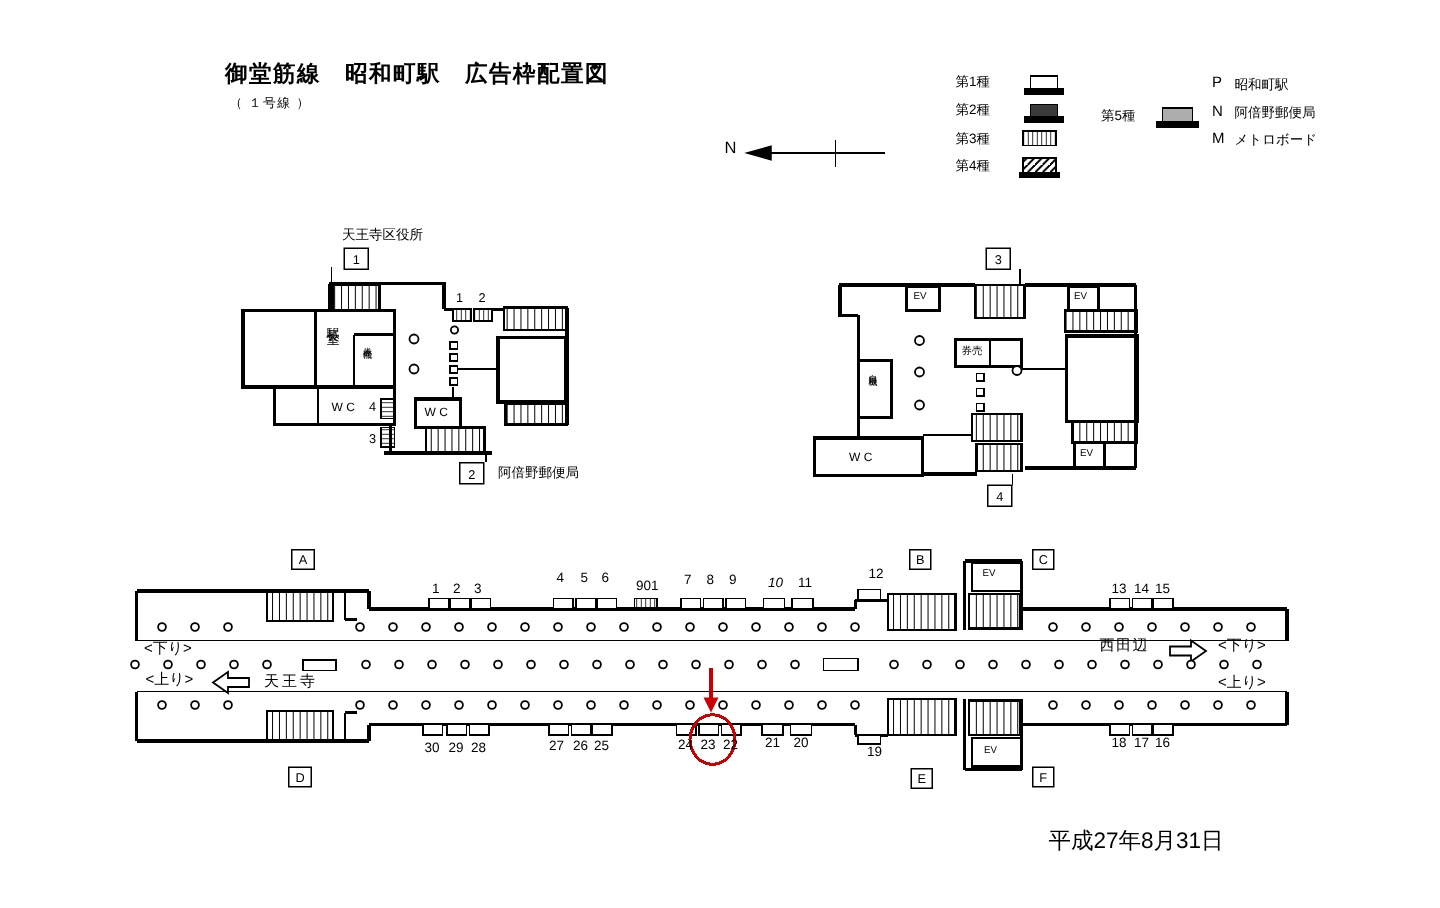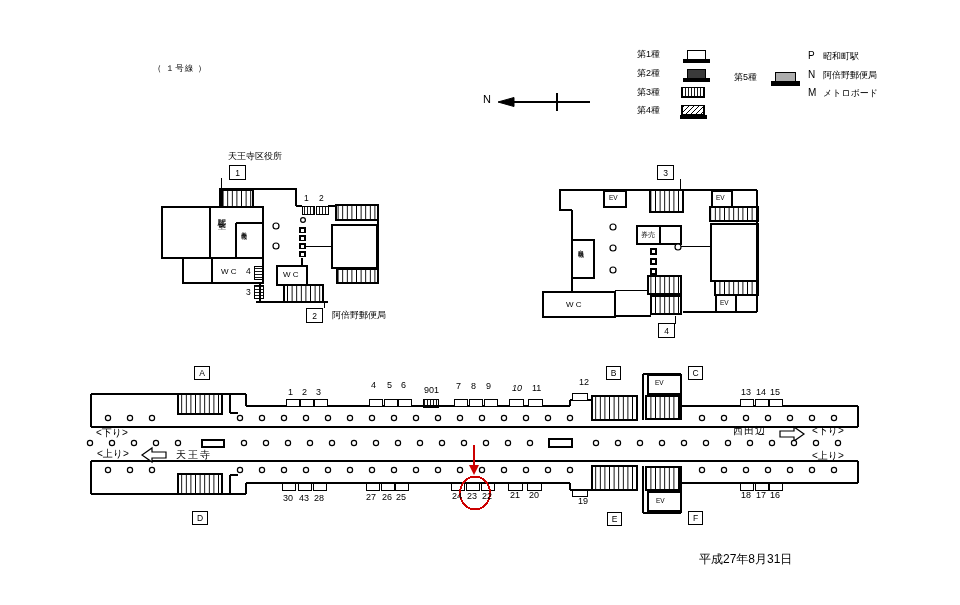--- a/index.html
+++ b/index.html
@@ -3,21 +3,21 @@
 <meta charset="utf-8">
 <style>
   html,body{margin:0;padding:0;background:#fff;}
   .page{position:relative;width:960px;height:605px;background:#fff;overflow:hidden;
         font-family:"Liberation Sans","DejaVu Sans",sans-serif;color:#000;}
   svg{position:absolute;left:0;top:0;}
   .t{position:absolute;white-space:nowrap;color:#000;line-height:1;}
   .b{font-weight:bold;}
   .f6{font-size:6px;}  .f65{font-size:6.5px;} .f7{font-size:7px;}
   .f8{font-size:8px;}  .f85{font-size:8.5px;} .f9{font-size:9px;}
-  .f95{font-size:12px;} .f10{font-size:10px;} .f11{font-size:11px;} .f15{font-size:15px;}
+  .f95{font-size:15px;} .f10{font-size:10px;} .f11{font-size:11px;} .f15{font-size:15px;}
   .ls1{letter-spacing:1px;} .ls2{letter-spacing:2px;}
   .sq{position:absolute;border:1.2px solid #000;background:#fff;display:flex;
       align-items:center;justify-content:center;font-size:8.5px;}
   .vt{writing-mode:vertical-rl;text-orientation:upright;letter-spacing:1px;}
   .dot{fill:#fff;stroke:#000;stroke-width:1.2;}
   line,path,rect,ellipse,polyline{shape-rendering:crispEdges;}
 </style>
 </head>
 <body>
 
@@ -300,20 +300,21 @@
           <circle cx="812" cy="470" r="2.6" class="dot"></circle>
           <circle cx="834" cy="470" r="2.6" class="dot"></circle>
         </g>
 
     <line x1="474" y1="445" x2="474" y2="466" stroke="#cc0000" stroke-width="2.2"></line>
     <polygon points="469,465 479,465 474,475" fill="#cc0000" stroke="none"></polygon>
     <ellipse cx="475" cy="493" rx="15" ry="16.5" stroke="#cc0000" stroke-width="2" fill="none"></ellipse>
   </g>
 </svg>
 
+<span class="t f15 b ls1" style="left:150px;top:42px;">御堂筋線　昭和町駅　広告枠配置図</span>
 <span class="t f85 ls1" style="left:153px;top:64px;">（ １号線 ）</span>
 <span class="t f11" style="left:483px;top:94px;">N</span>
 
 <span class="t f9" style="left:637px;top:50px;">第1種</span>
 <span class="t f9" style="left:637px;top:69px;">第2種</span>
 <span class="t f9" style="left:637px;top:88px;">第3種</span>
 <span class="t f9" style="left:637px;top:106px;">第4種</span>
 <span class="t f9" style="left:734px;top:73px;">第5種</span>
 <span class="t f10" style="left:808px;top:51px;">P</span>
 <span class="t f9" style="left:823px;top:52px;">昭和町駅</span>
@@ -384,21 +385,21 @@
 <span class="t f9" style="left:471px;top:382px;">8</span>
 <span class="t f9" style="left:486px;top:382px;">9</span>
 <span class="t f9" style="left:512px;top:384px;font-style:italic;">10</span>
 <span class="t f9" style="left:532px;top:384px;">11</span>
 <span class="t f9" style="left:579px;top:378px;">12</span>
 <span class="t f9" style="left:741px;top:388px;">13</span>
 <span class="t f9" style="left:756px;top:388px;">14</span>
 <span class="t f9" style="left:770px;top:388px;text-align:center;">15</span>
 
 <span class="t f9" style="left:283px;top:494px;">30</span>
-<span class="t f9" style="left:299px;top:494px;">43</span>
+<span class="t f9" style="left:299px;top:494px;">29</span>
 <span class="t f9" style="left:314px;top:494px;">28</span>
 <span class="t f9" style="left:366px;top:493px;">27</span>
 <span class="t f9" style="left:382px;top:493px;">26</span>
 <span class="t f9" style="left:396px;top:493px;">25</span>
 <span class="t f9" style="left:452px;top:492px;">24</span>
 <span class="t f9" style="left:467px;top:492px;">23</span>
 <span class="t f9" style="left:482px;top:492px;">22</span>
 <span class="t f9" style="left:510px;top:491px;">21</span>
 <span class="t f9" style="left:529px;top:491px;">20</span>
 <span class="t f9" style="left:578px;top:497px;">19</span>

